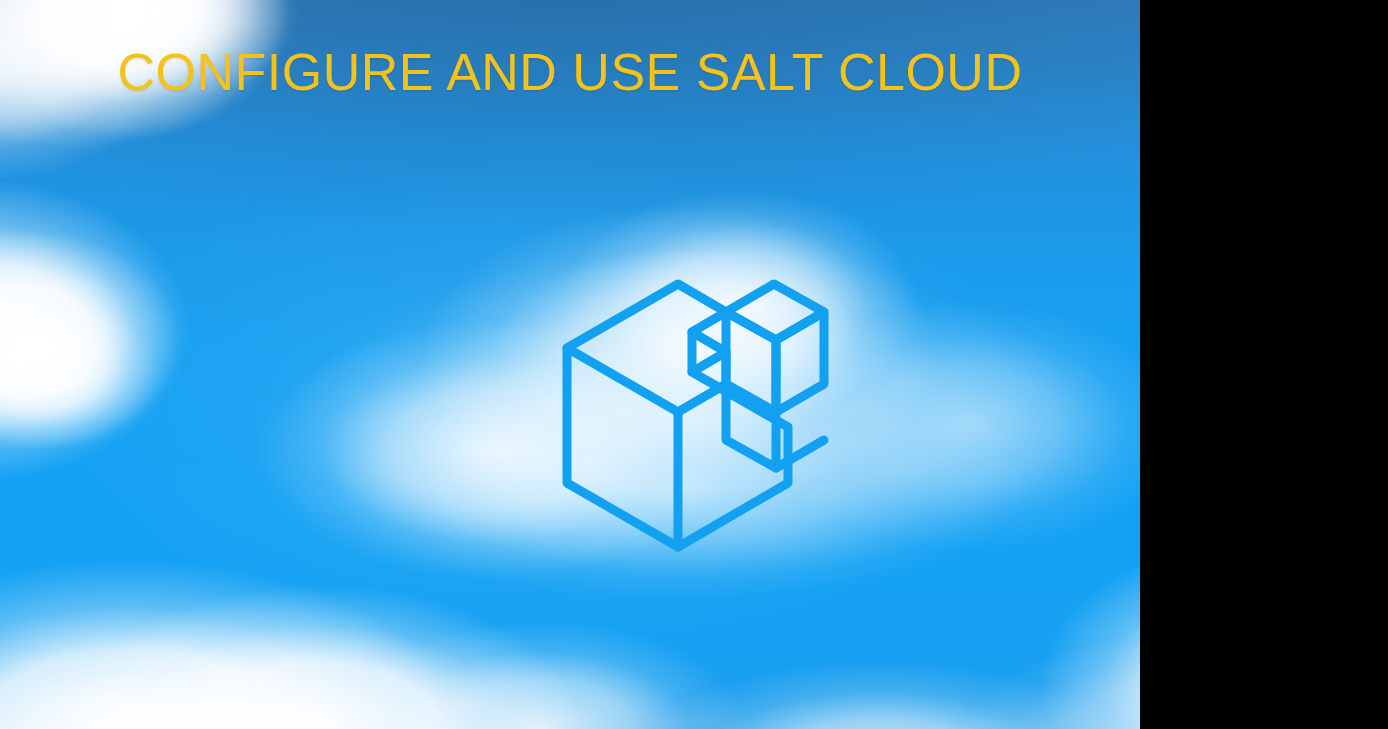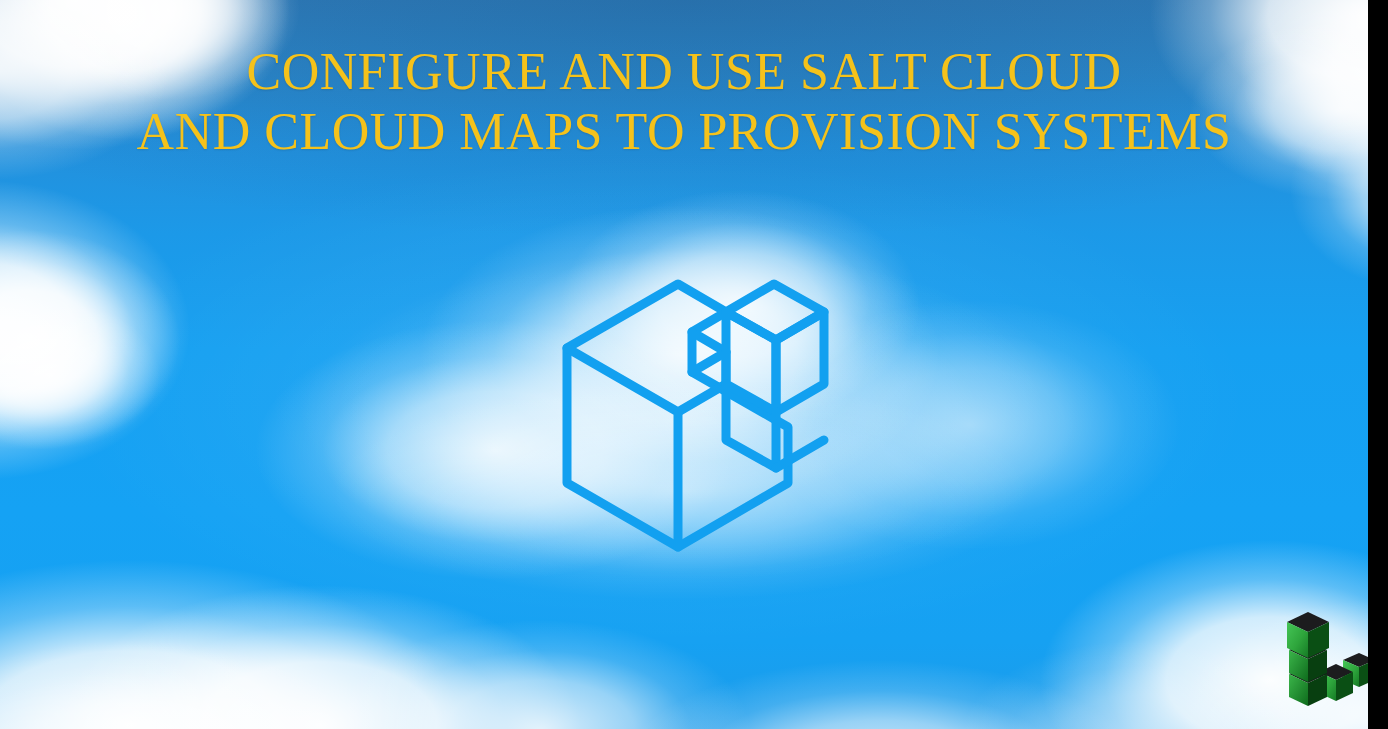--- a/index.html
+++ b/index.html
@@ -3,24 +3,24 @@
 <meta charset="utf-8">
 <title>Slide</title>
 <style>
   html, body {
     margin: 0;
     padding: 0;
     background: #000;
   }
   #slide {
     position: relative;
-    width: 1368px;
+    width: 1140px;
     height: 729px;
     overflow: hidden;
-    font-family: Liberation Serif, serif;
+    font-family: Liberation Sans, sans-serif;
     background: #1fa0ef;
   }
 
   
   .sky {
     position: absolute;
     inset: 0;
     background:
       linear-gradient(to bottom,
         #2f7cba 0%,
@@ -169,21 +169,20 @@
     <div class="cloud soft c-bl-3"></div>
     <div class="cloud soft c-bl-4"></div>
     <div class="cloud soft c-bm-1"></div>
     <div class="cloud c-br-1"></div>
     <div class="cloud soft c-br-2"></div>
     <div class="cloud faint c-br-3"></div>
   </div>
 
   <div class="title-block">
     <span class="title-line">CONFIGURE AND USE SALT CLOUD</span>
-    <span class="title-line">AND CLOUD MAPS TO PROVISION SYSTEMS</span>
   </div>
 
   <div class="center-logo">
     <svg viewBox="0 0 300 300" xmlns="http://www.w3.org/2000/svg">
       <g fill="none" stroke="#12A0F0" stroke-width="9" stroke-linejoin="round" stroke-linecap="round">
 
         <path d="M 27 93 L 138 29 L 186 57 L 152 77 L 186 97 L 152 117
                  L 248 172 L 248 228 L 138 292 L 27 228 Z"></path>
 
         <path d="M 27 93 L 138 157 L 138 292"></path>

